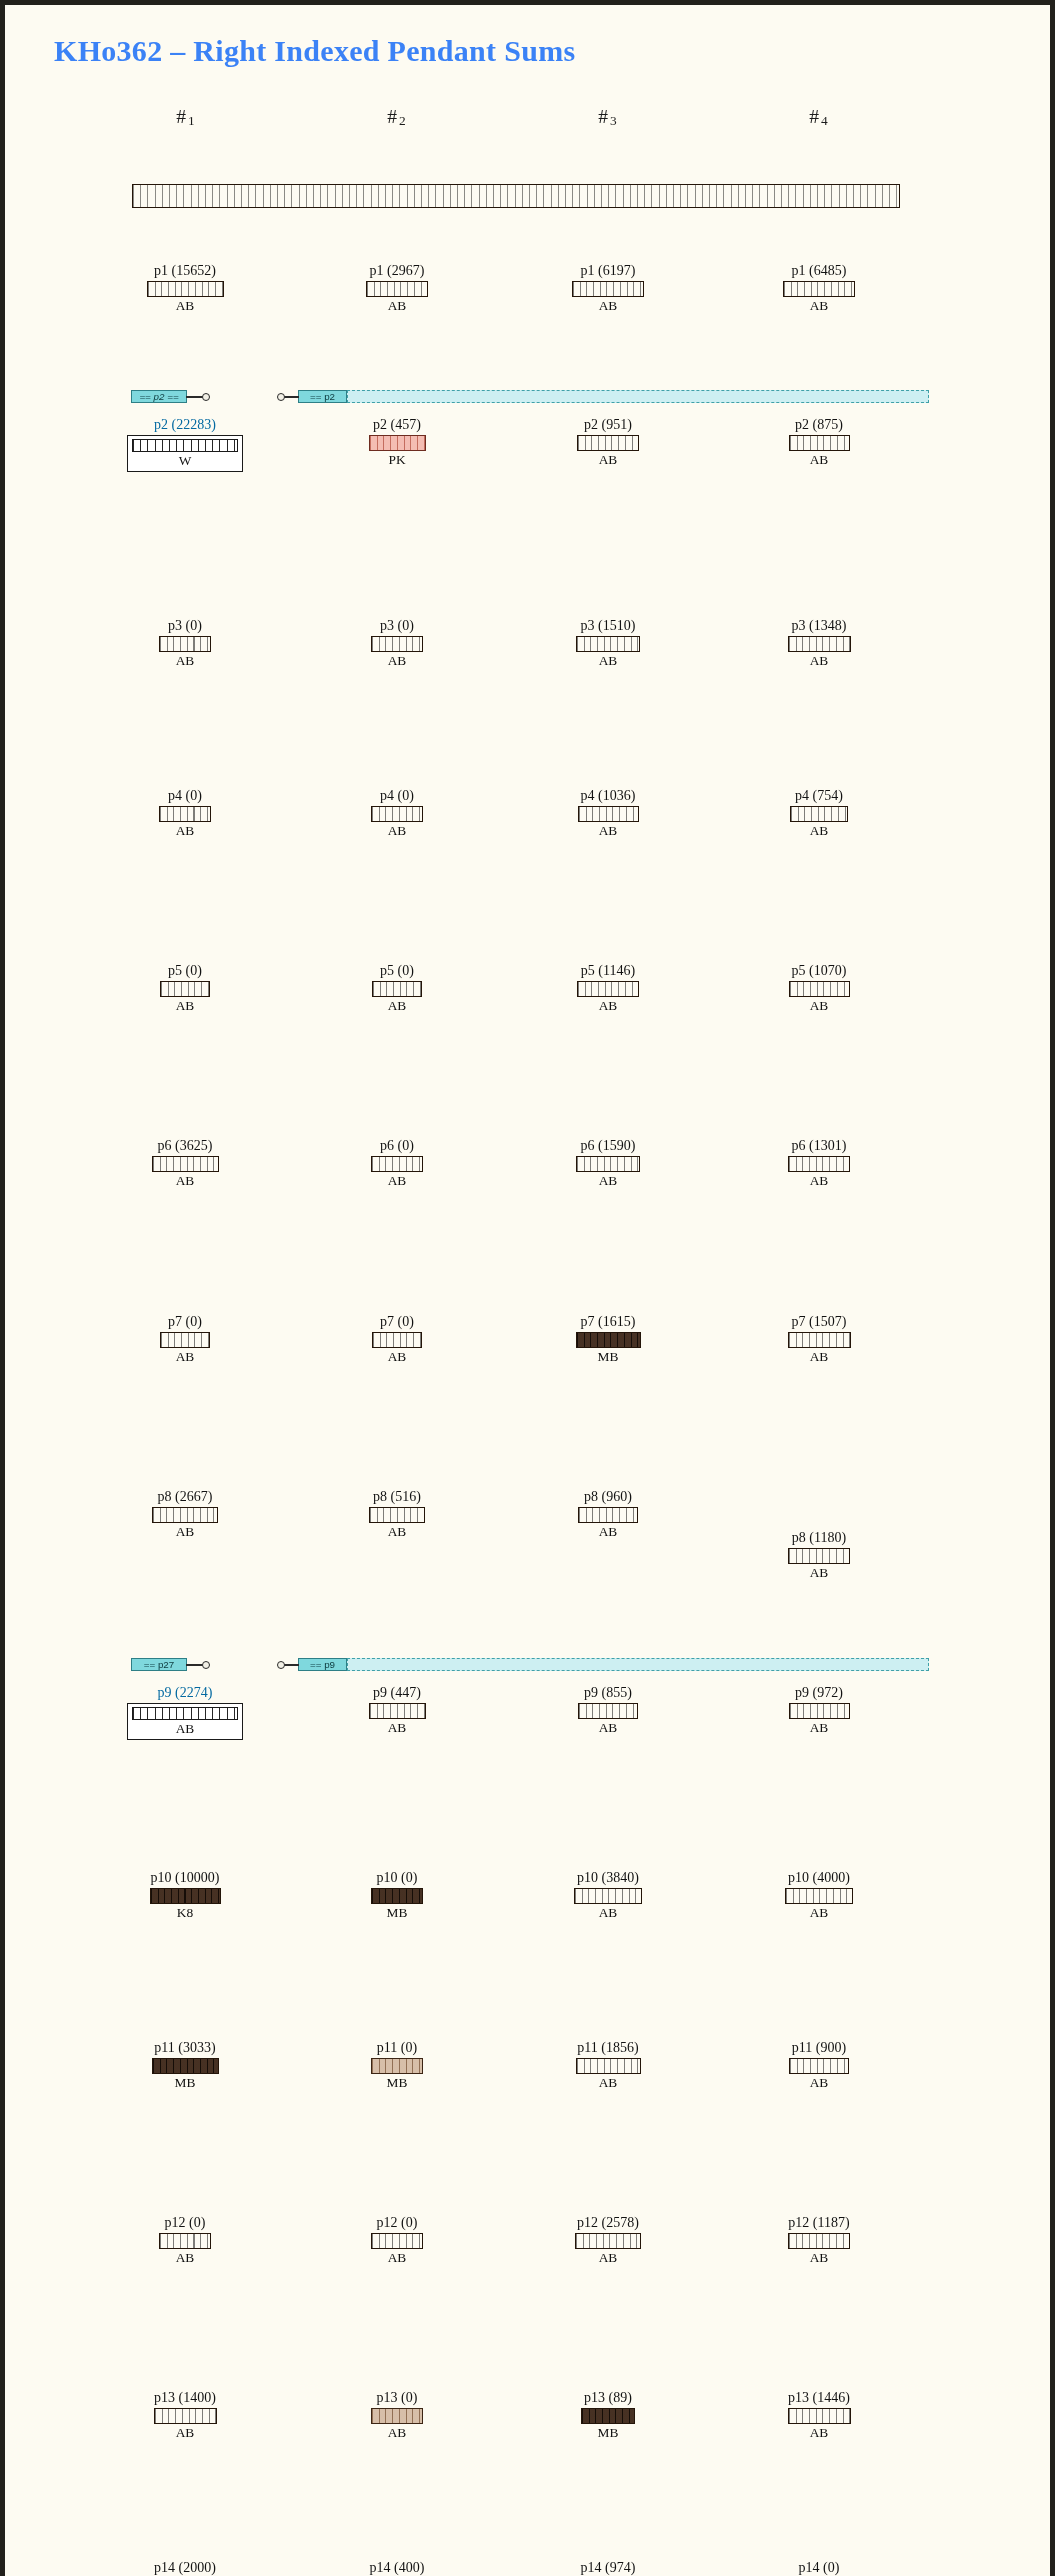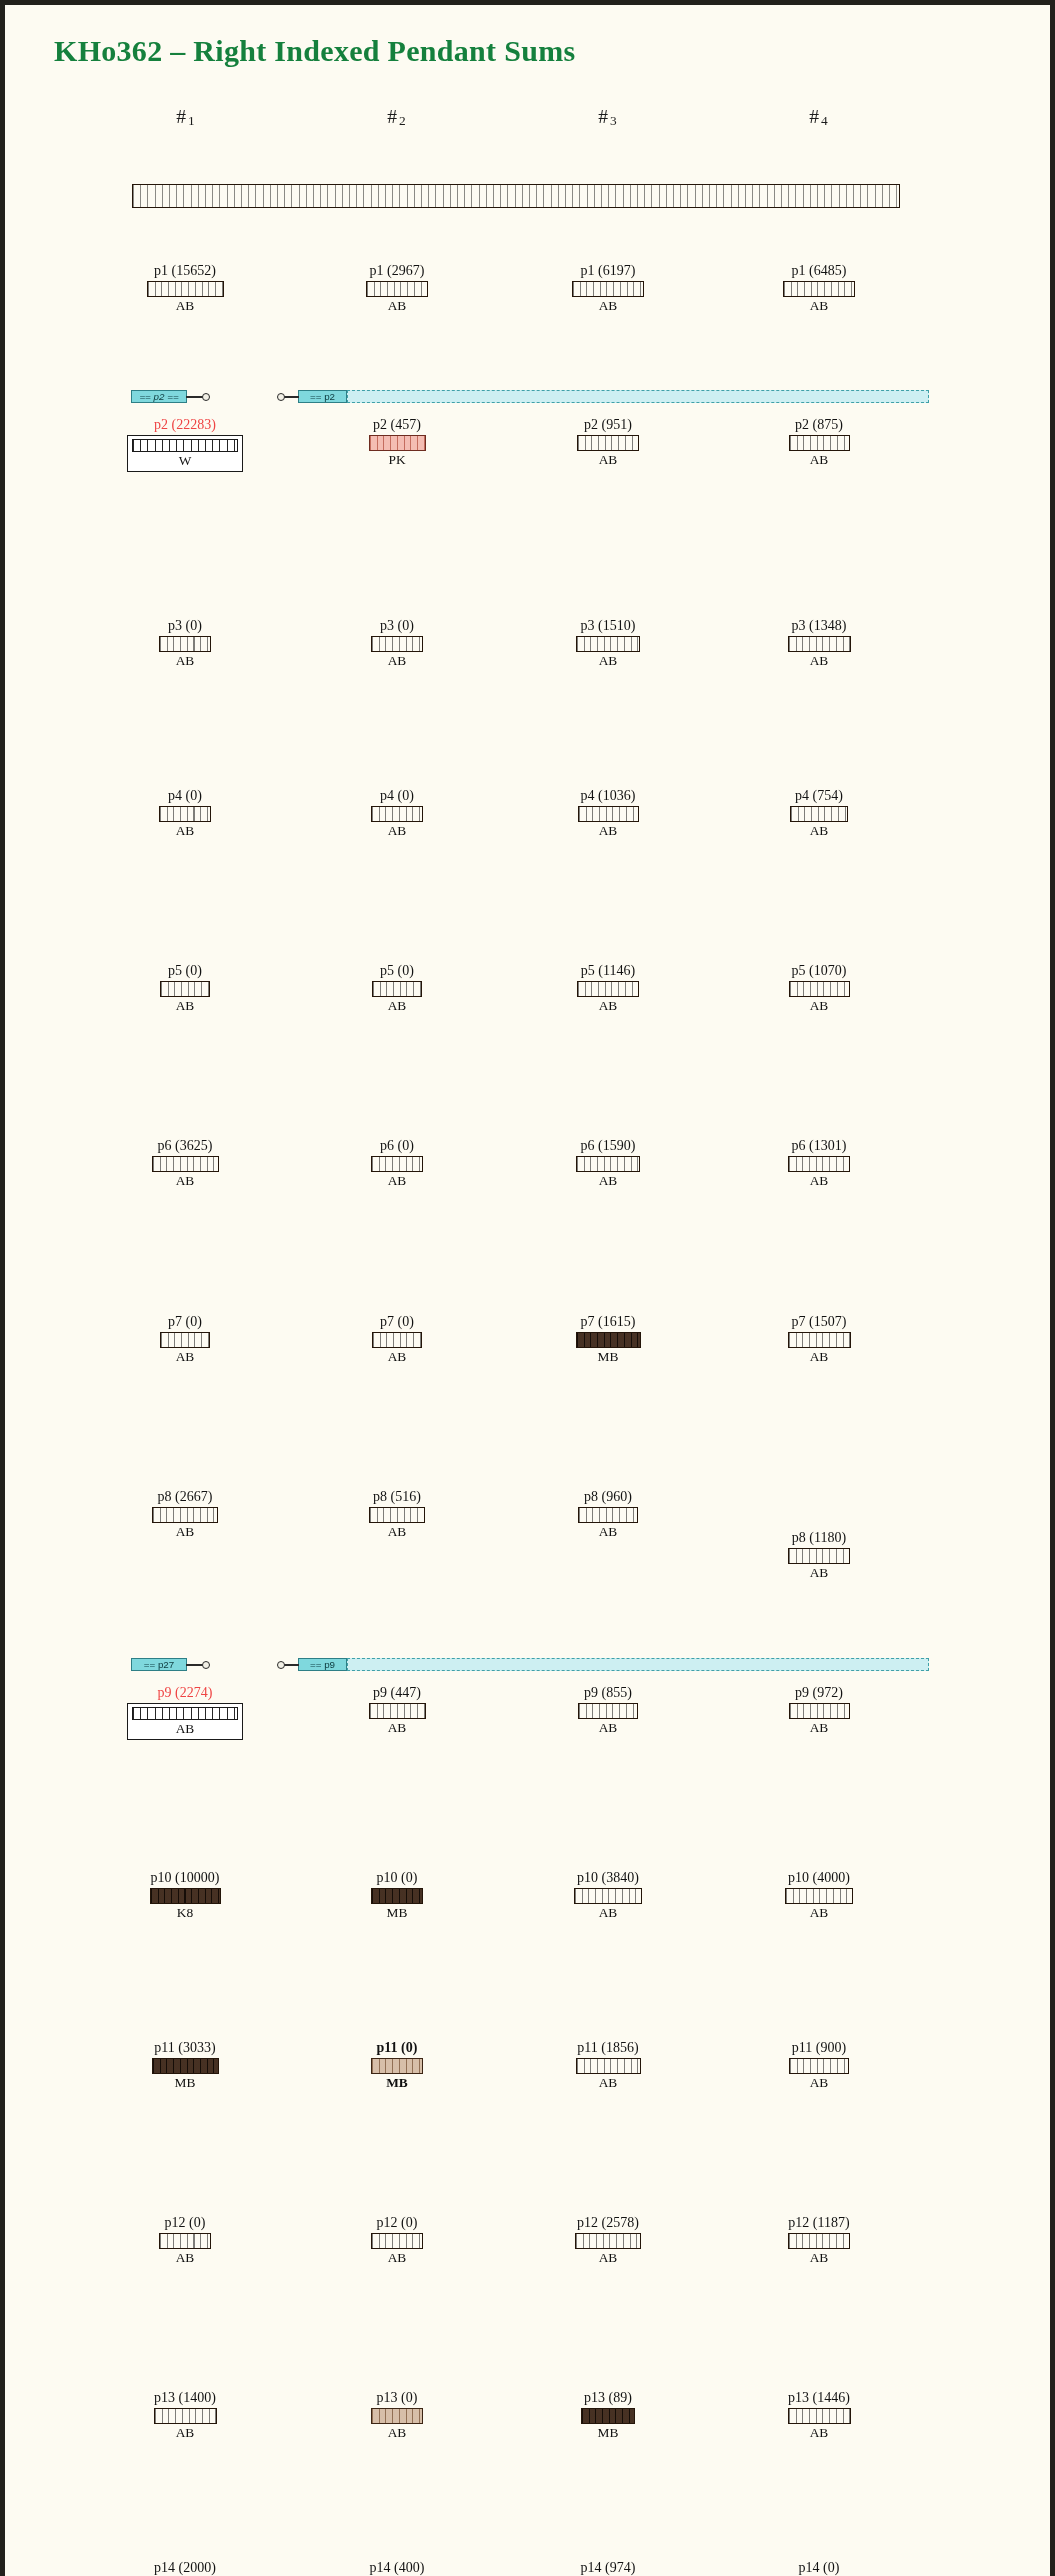--- a/index.html
+++ b/index.html
@@ -20,21 +20,21 @@
     overflow: hidden;
   }
   #title {
     position: absolute;
     left: 49px;
     top: 29px;
     font-family: "Liberation Serif", serif;
     font-size: 30px;
     font-weight: bold;
     letter-spacing: 0.3px;
-    color: #15803d;
+    color: #3b82f6;
     white-space: nowrap;
   }
   
   .col-head {
     position: absolute;
     top: 101px;
     width: 103px;
     text-align: center;
     font-family: "Liberation Serif", serif;
     font-size: 19.6px;
@@ -143,21 +143,21 @@
     border: 1px dashed #3fa0a8;
     box-sizing: border-box;
   }
   .boxcell {
     position: absolute;
     width: 124px;
   }
   .boxcell .label {
     font-family: "Liberation Serif", serif;
     font-size: 14px;
-    color: #ef4444;
+    color: #0369a1;
     text-align: center;
     white-space: nowrap;
     line-height: 15.5px;
   }
   .whitebox {
     margin: 2.1px auto 0 auto;
     width: 116px;
     height: 37px;
     background: #ffffff;
     border: 1.5px solid #1a1a1a;
@@ -430,21 +430,21 @@
       <div class="cell" style="left: 752px; top: 1865px;">
         <div class="label">p10 (4000)</div>
         <div class="bar" style="width: 68px;"></div>
         <div class="code">AB</div>
       </div>
       <div class="cell" style="left: 118px; top: 2035px;">
         <div class="label">p11 (3033)</div>
         <div class="bar dark" style="width: 67px;"></div>
         <div class="code">MB</div>
       </div>
-      <div class="cell" style="left: 330px; top: 2035px; font-weight: bold;">
+      <div class="cell" style="left: 330px; top: 2035px;">
         <div class="label">p11 (0)</div>
         <div class="bar light" style="width: 52px;"></div>
         <div class="code">MB</div>
       </div>
       <div class="cell" style="left: 541px; top: 2035px;">
         <div class="label">p11 (1856)</div>
         <div class="bar" style="width: 65px;"></div>
         <div class="code">AB</div>
       </div>
       <div class="cell" style="left: 752px; top: 2035px;">

